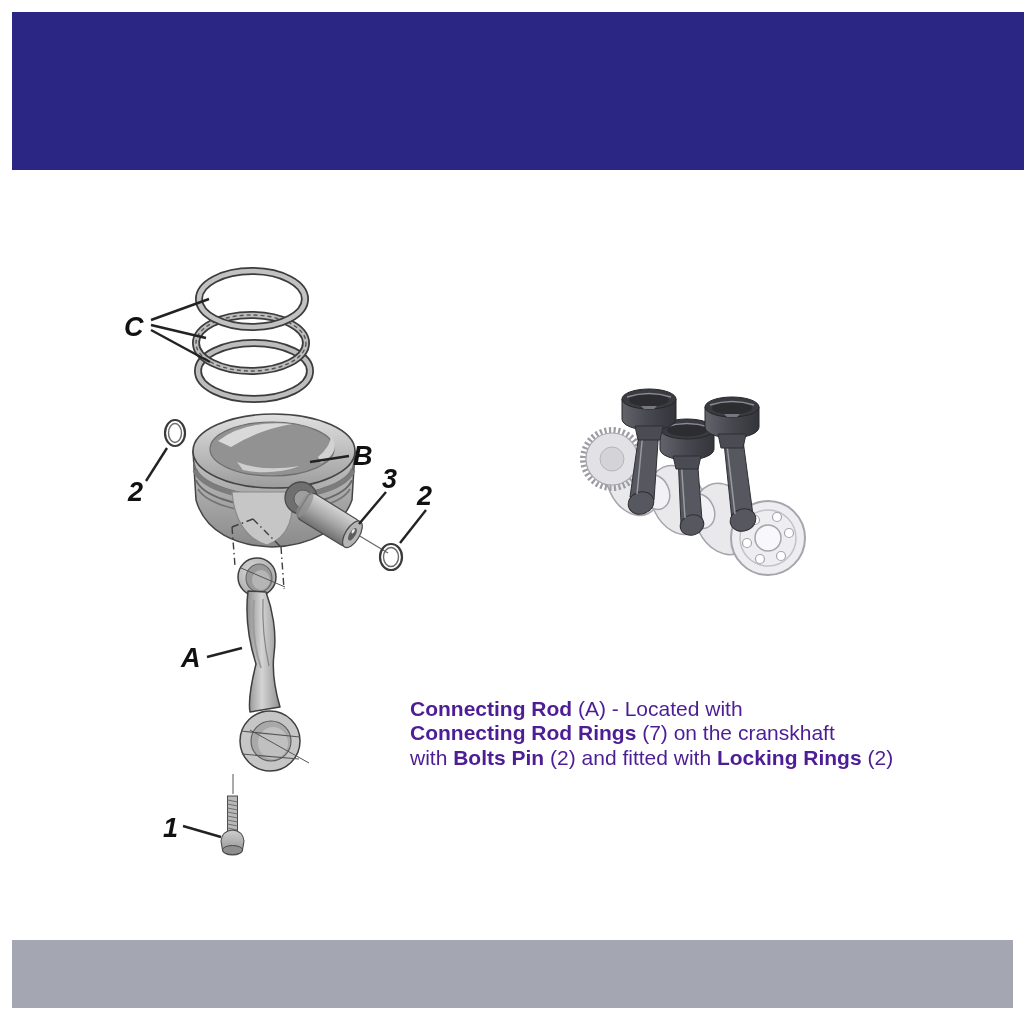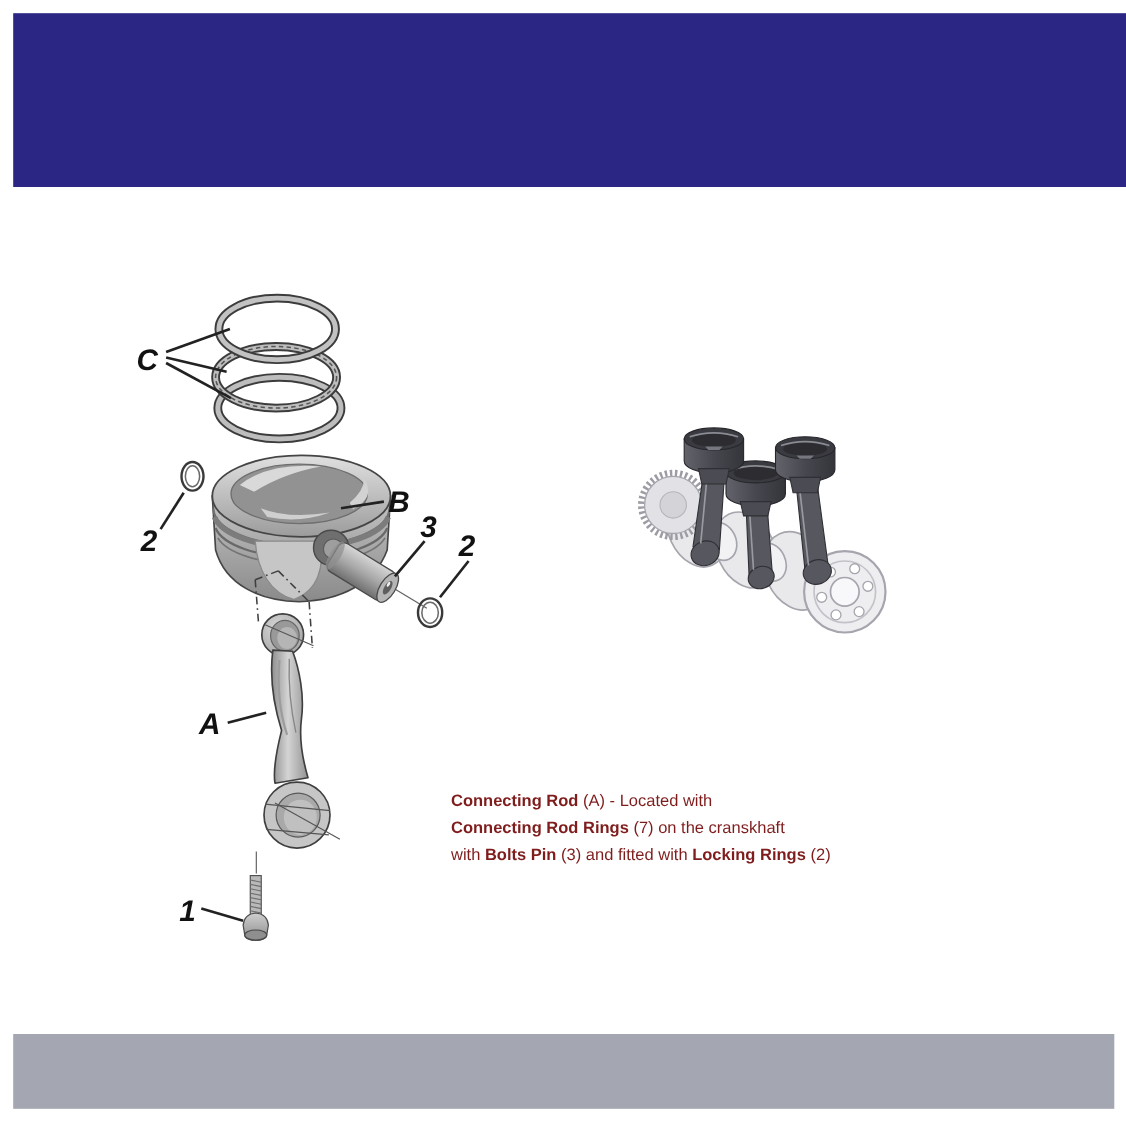--- a/index.html
+++ b/index.html
@@ -2,22 +2,22 @@
 <html><head>
 <meta charset="utf-8">
 <style>
   html,body{margin:0;padding:0;background:#ffffff;}
   #stage{position:relative;width:1024px;height:1024px;background:#ffffff;overflow:hidden;
          font-family:"Liberation Sans", sans-serif;}
   .bar{position:absolute;}
   #header-bar{left:12px;top:12px;right:0;height:158px;}
   #footer-bar{left:12px;top:940px;width:1001px;height:68px;}
   #diagram-svg{position:absolute;left:0;top:0;width:1024px;height:1024px;}
-  #description{position:absolute;left:410px;top:717px;width:480px;
-               font-size:15px;line-height:24.4px;color:#7f1d1d;}
+  #description{position:absolute;left:410px;top:697px;width:480px;
+               font-size:21px;line-height:24.4px;color:#4c1d95;}
   .desc-line{white-space:nowrap;}
   .desc-line .b{font-weight:bold;}
   .callout-label{font-family:"Liberation Sans", sans-serif;font-weight:bold;
                  font-style:italic;font-size:27px;fill:#111;}
 </style>
 </head>
 <body>
 
 <div id="stage">
 
@@ -248,16 +248,16 @@
         <ellipse cx="732" cy="408" rx="20" ry="6.5" fill="#2c2c31"></ellipse>
         <path d="M710,405 Q732,398 754,405" fill="none" stroke="#8b8b94" stroke-width="1.5"></path>
         <path d="M724,414 L740,414 L737,417 L727,417 Z" fill="#777780"></path>
       </g>
     </g>
   </svg>
 
   <div id="description">
       <div class="desc-line"><span class="b">Connecting Rod</span><span> (A) - Located with</span></div>
       <div class="desc-line"><span class="b">Connecting Rod Rings</span><span> (7) on the cranskhaft</span></div>
-      <div class="desc-line"><span>with </span><span class="b">Bolts Pin</span><span> (3) and fitted with </span><span class="b">Locking Rings</span><span> (2)</span></div>
+      <div class="desc-line"><span>with </span><span class="b">Bolts Pin</span><span> (2) and fitted with </span><span class="b">Locking Rings</span><span> (2)</span></div>
     </div>
 
 </div>
 
 </body></html>

